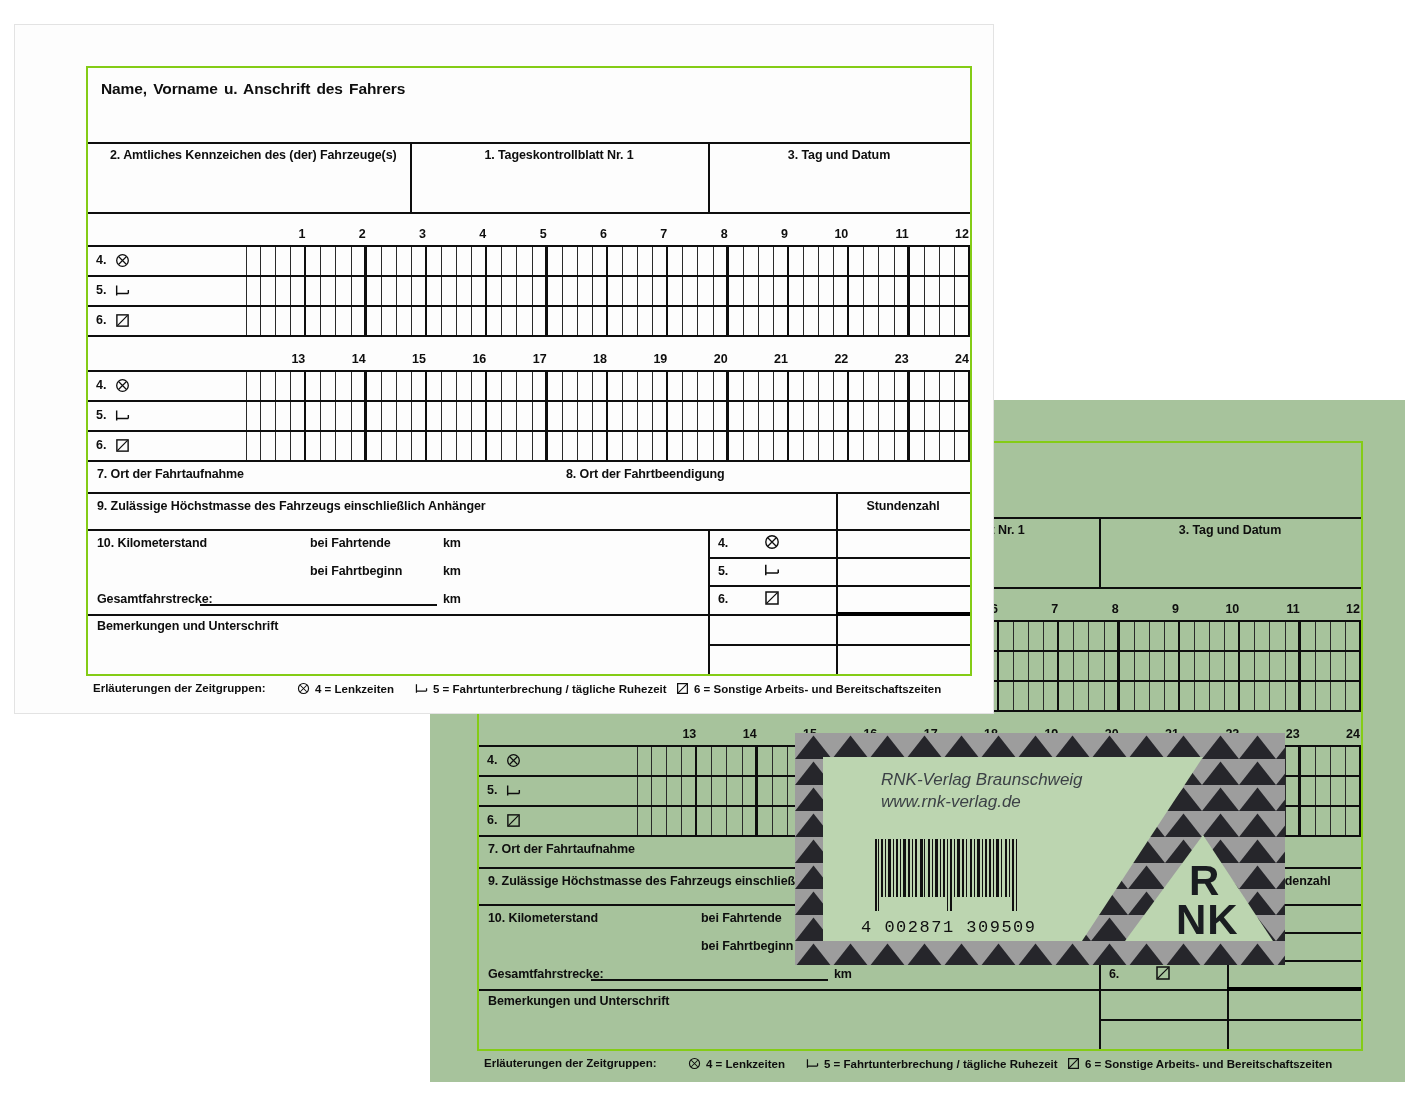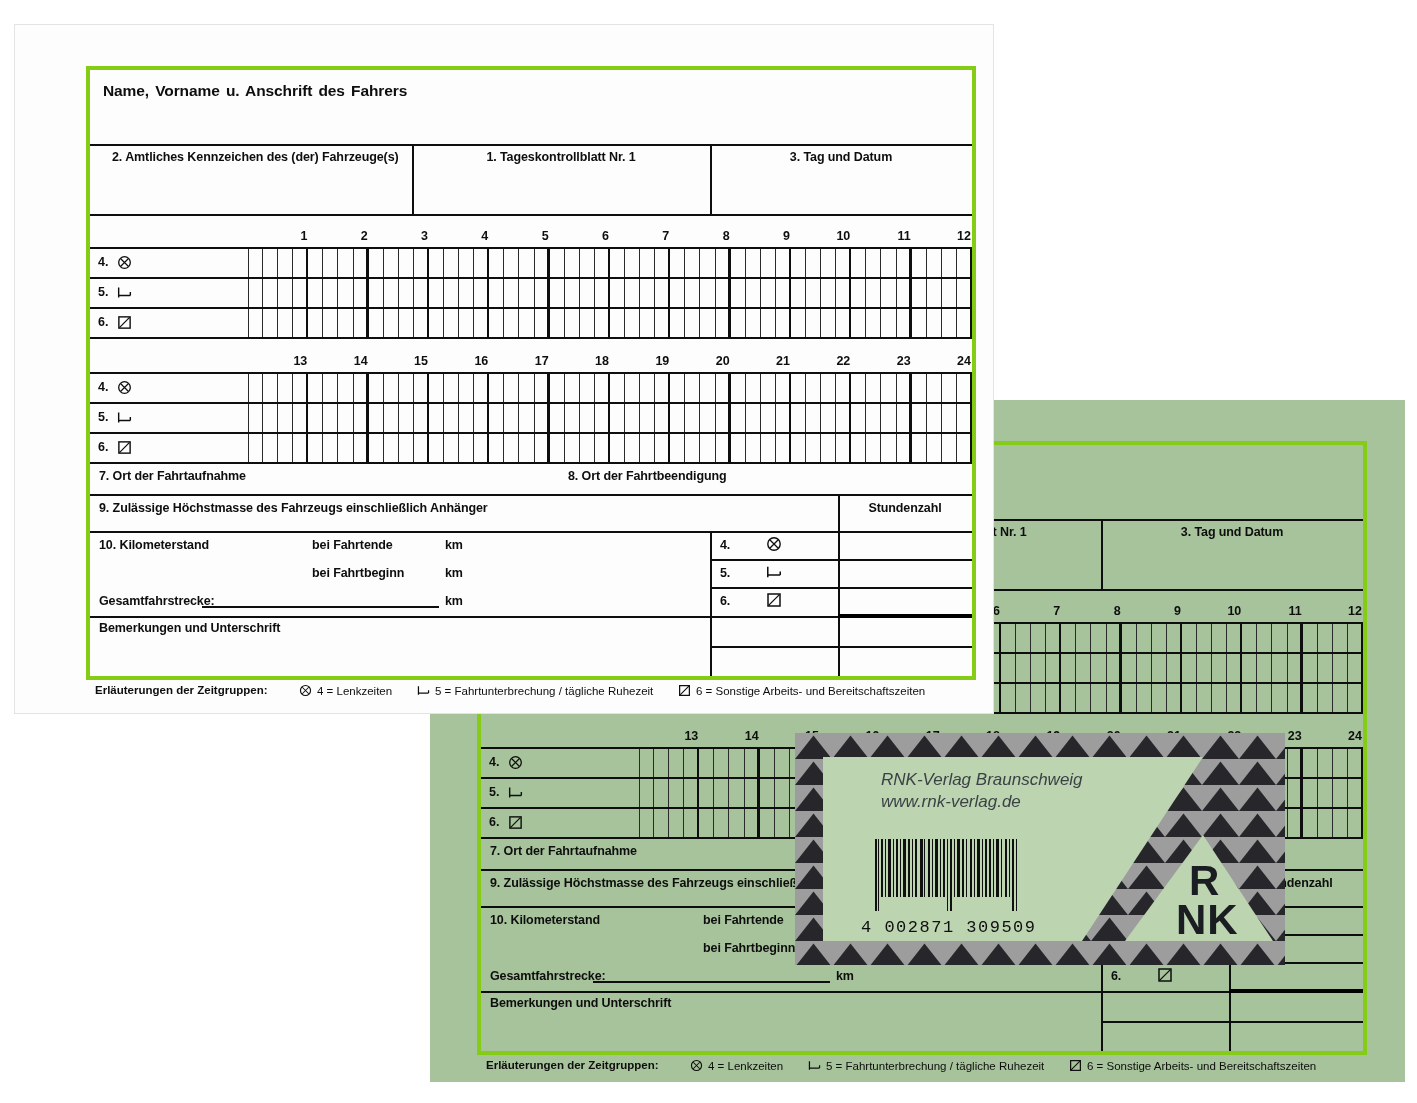--- a/index.html
+++ b/index.html
@@ -1,21 +1,21 @@
 <!DOCTYPE html>
 <html><head>
 <meta charset="utf-8">
 <style>
   html,body{margin:0;padding:0;}
   body{position:relative;width:1417px;height:1103px;background:#ffffff;overflow:hidden;
        font-family:"Liberation Sans","DejaVu Sans",sans-serif;color:#0e0e0e;}
   .sheet{position:absolute;}
   .sheet-white{left:14px;top:24px;width:978px;height:688px;background:#fdfdfd;border:1px solid #e3e3e3;z-index:2;}
   .sheet-green{left:430px;top:400px;width:975px;height:682px;background:#a7c39c;z-index:1;}
-  .formbox{position:absolute;left:71px;top:41px;width:882px;height:606px;border:4px solid #84cc16;}
+  .formbox{position:absolute;left:71px;top:41px;width:882px;height:606px;border:2px solid #84cc16;}
   .sheet-green .formbox{left:47px;}
   .hl{position:absolute;left:0;width:882px;height:1.6px;background:#0e0e0e;}
   .hl.part{width:262px;left:620px;}
   .vl{position:absolute;width:1.6px;background:#0e0e0e;}
   .vl.thin{width:1px;background:#2a2a2a;}
   .thick{position:absolute;height:3.5px;background:#000;}
   .grid{position:absolute;left:158px;width:724px;height:90px;background-image:
     repeating-linear-gradient(90deg,transparent 0,transparent 57.93px,#0e0e0e 57.93px,#0e0e0e 60.333px),
     repeating-linear-gradient(90deg,transparent 0,transparent 14.08px,#2a2a2a 14.08px,#2a2a2a 15.083px);}
   .hours{position:absolute;left:158px;width:724px;height:18px;display:flex;align-items:flex-end;}
@@ -23,21 +23,21 @@
   .t{position:absolute;font-size:12.5px;font-weight:700;letter-spacing:-0.1px;white-space:nowrap;line-height:1.15;}
   .ctr{text-align:center;}
   .hdr{font-size:15.5px;word-spacing:2px;}
   .rowlab{position:absolute;left:8px;height:30px;display:flex;align-items:center;gap:9px;width:148px;}
   .rt{font-size:12.5px;font-weight:700;}
   .ic{width:15px;height:15px;display:inline-block;}
   .ic-abs{position:absolute;width:16px;height:16px;}
   .uline{position:absolute;border-bottom:2px solid #0e0e0e;}
   .legend{position:absolute;left:0;top:614px;width:882px;height:18px;}
   .lgt{position:absolute;font-size:11.5px;font-weight:700;white-space:nowrap;}
-  .lgroup{position:absolute;display:inline-flex;align-items:flex-end;gap:5px;font-size:11.5px;font-weight:400;white-space:nowrap;}
+  .lgroup{position:absolute;display:inline-flex;align-items:flex-end;gap:5px;font-size:11.5px;font-weight:700;white-space:nowrap;}
   .lgroup .ic{width:13px;height:13px;}
   .rnk-label{position:absolute;left:365px;top:333px;width:490px;height:232px;z-index:3;}
 </style>
 </head>
 <body>
 
 <div class="sheet sheet-green">
   <div>
   <div class="formbox">
     <div class="t hdr" style="left:13px;top:12px">Name, Vorname u. Anschrift des Fahrers</div>

